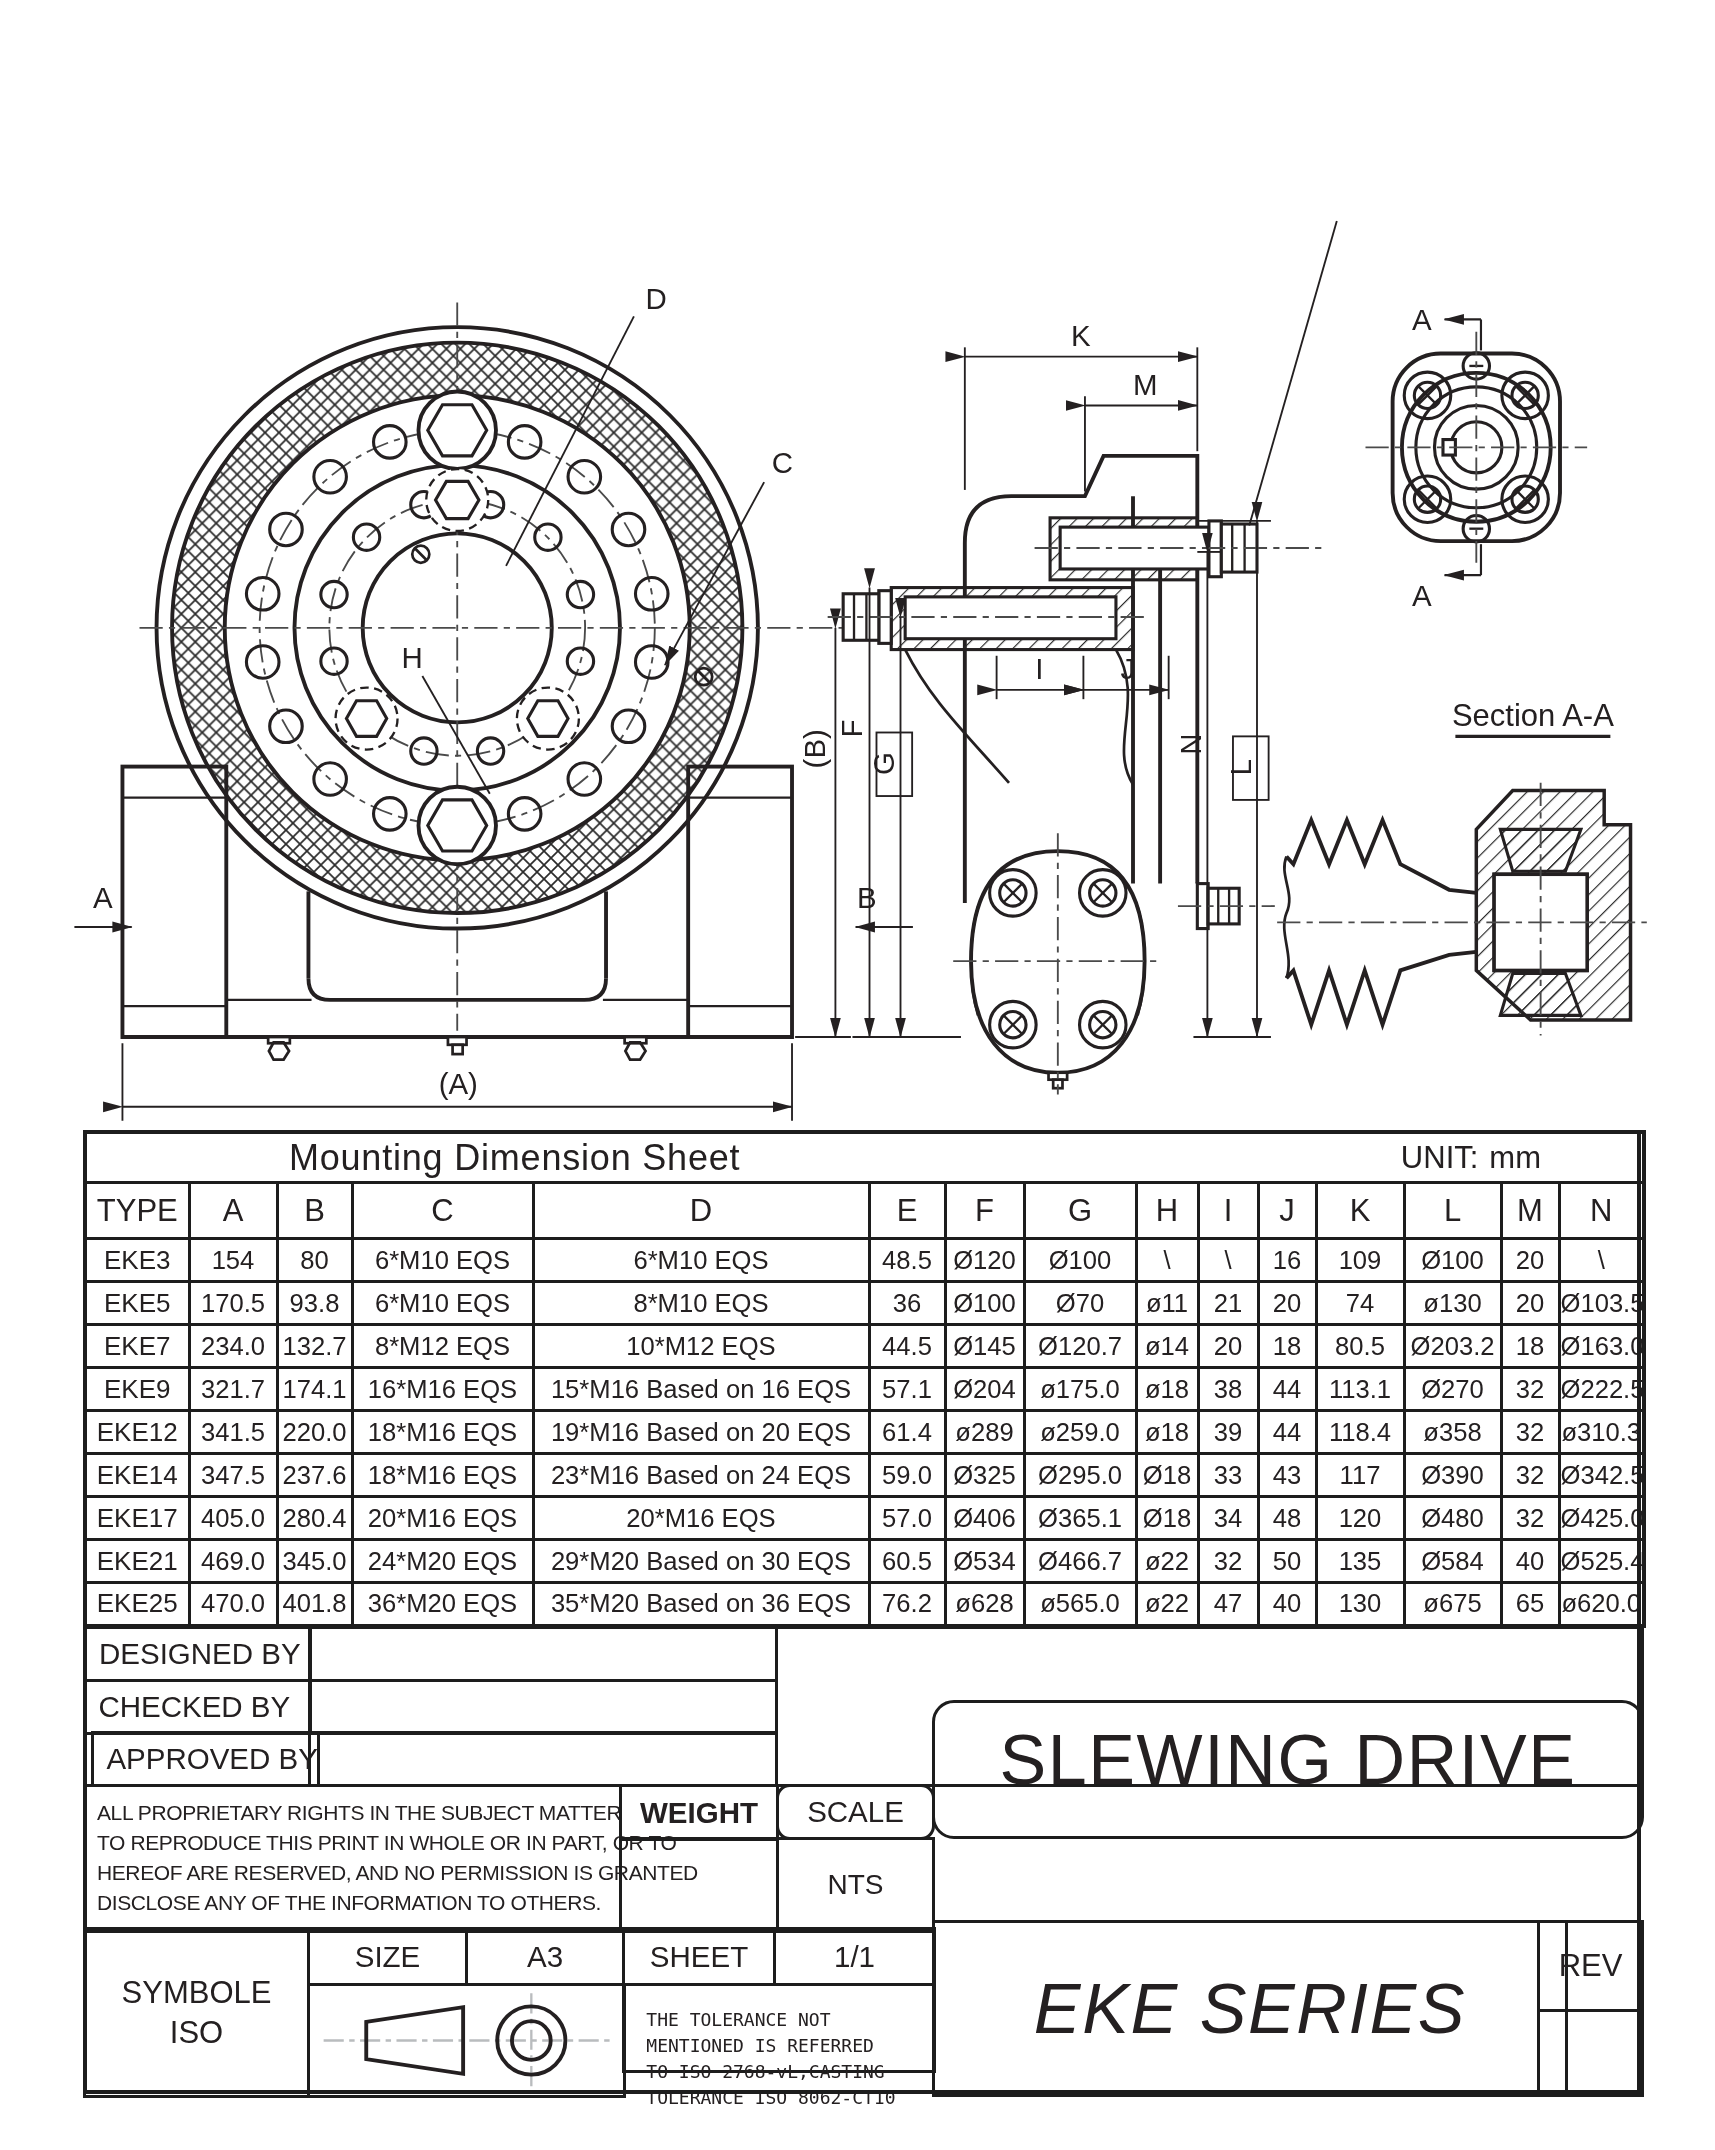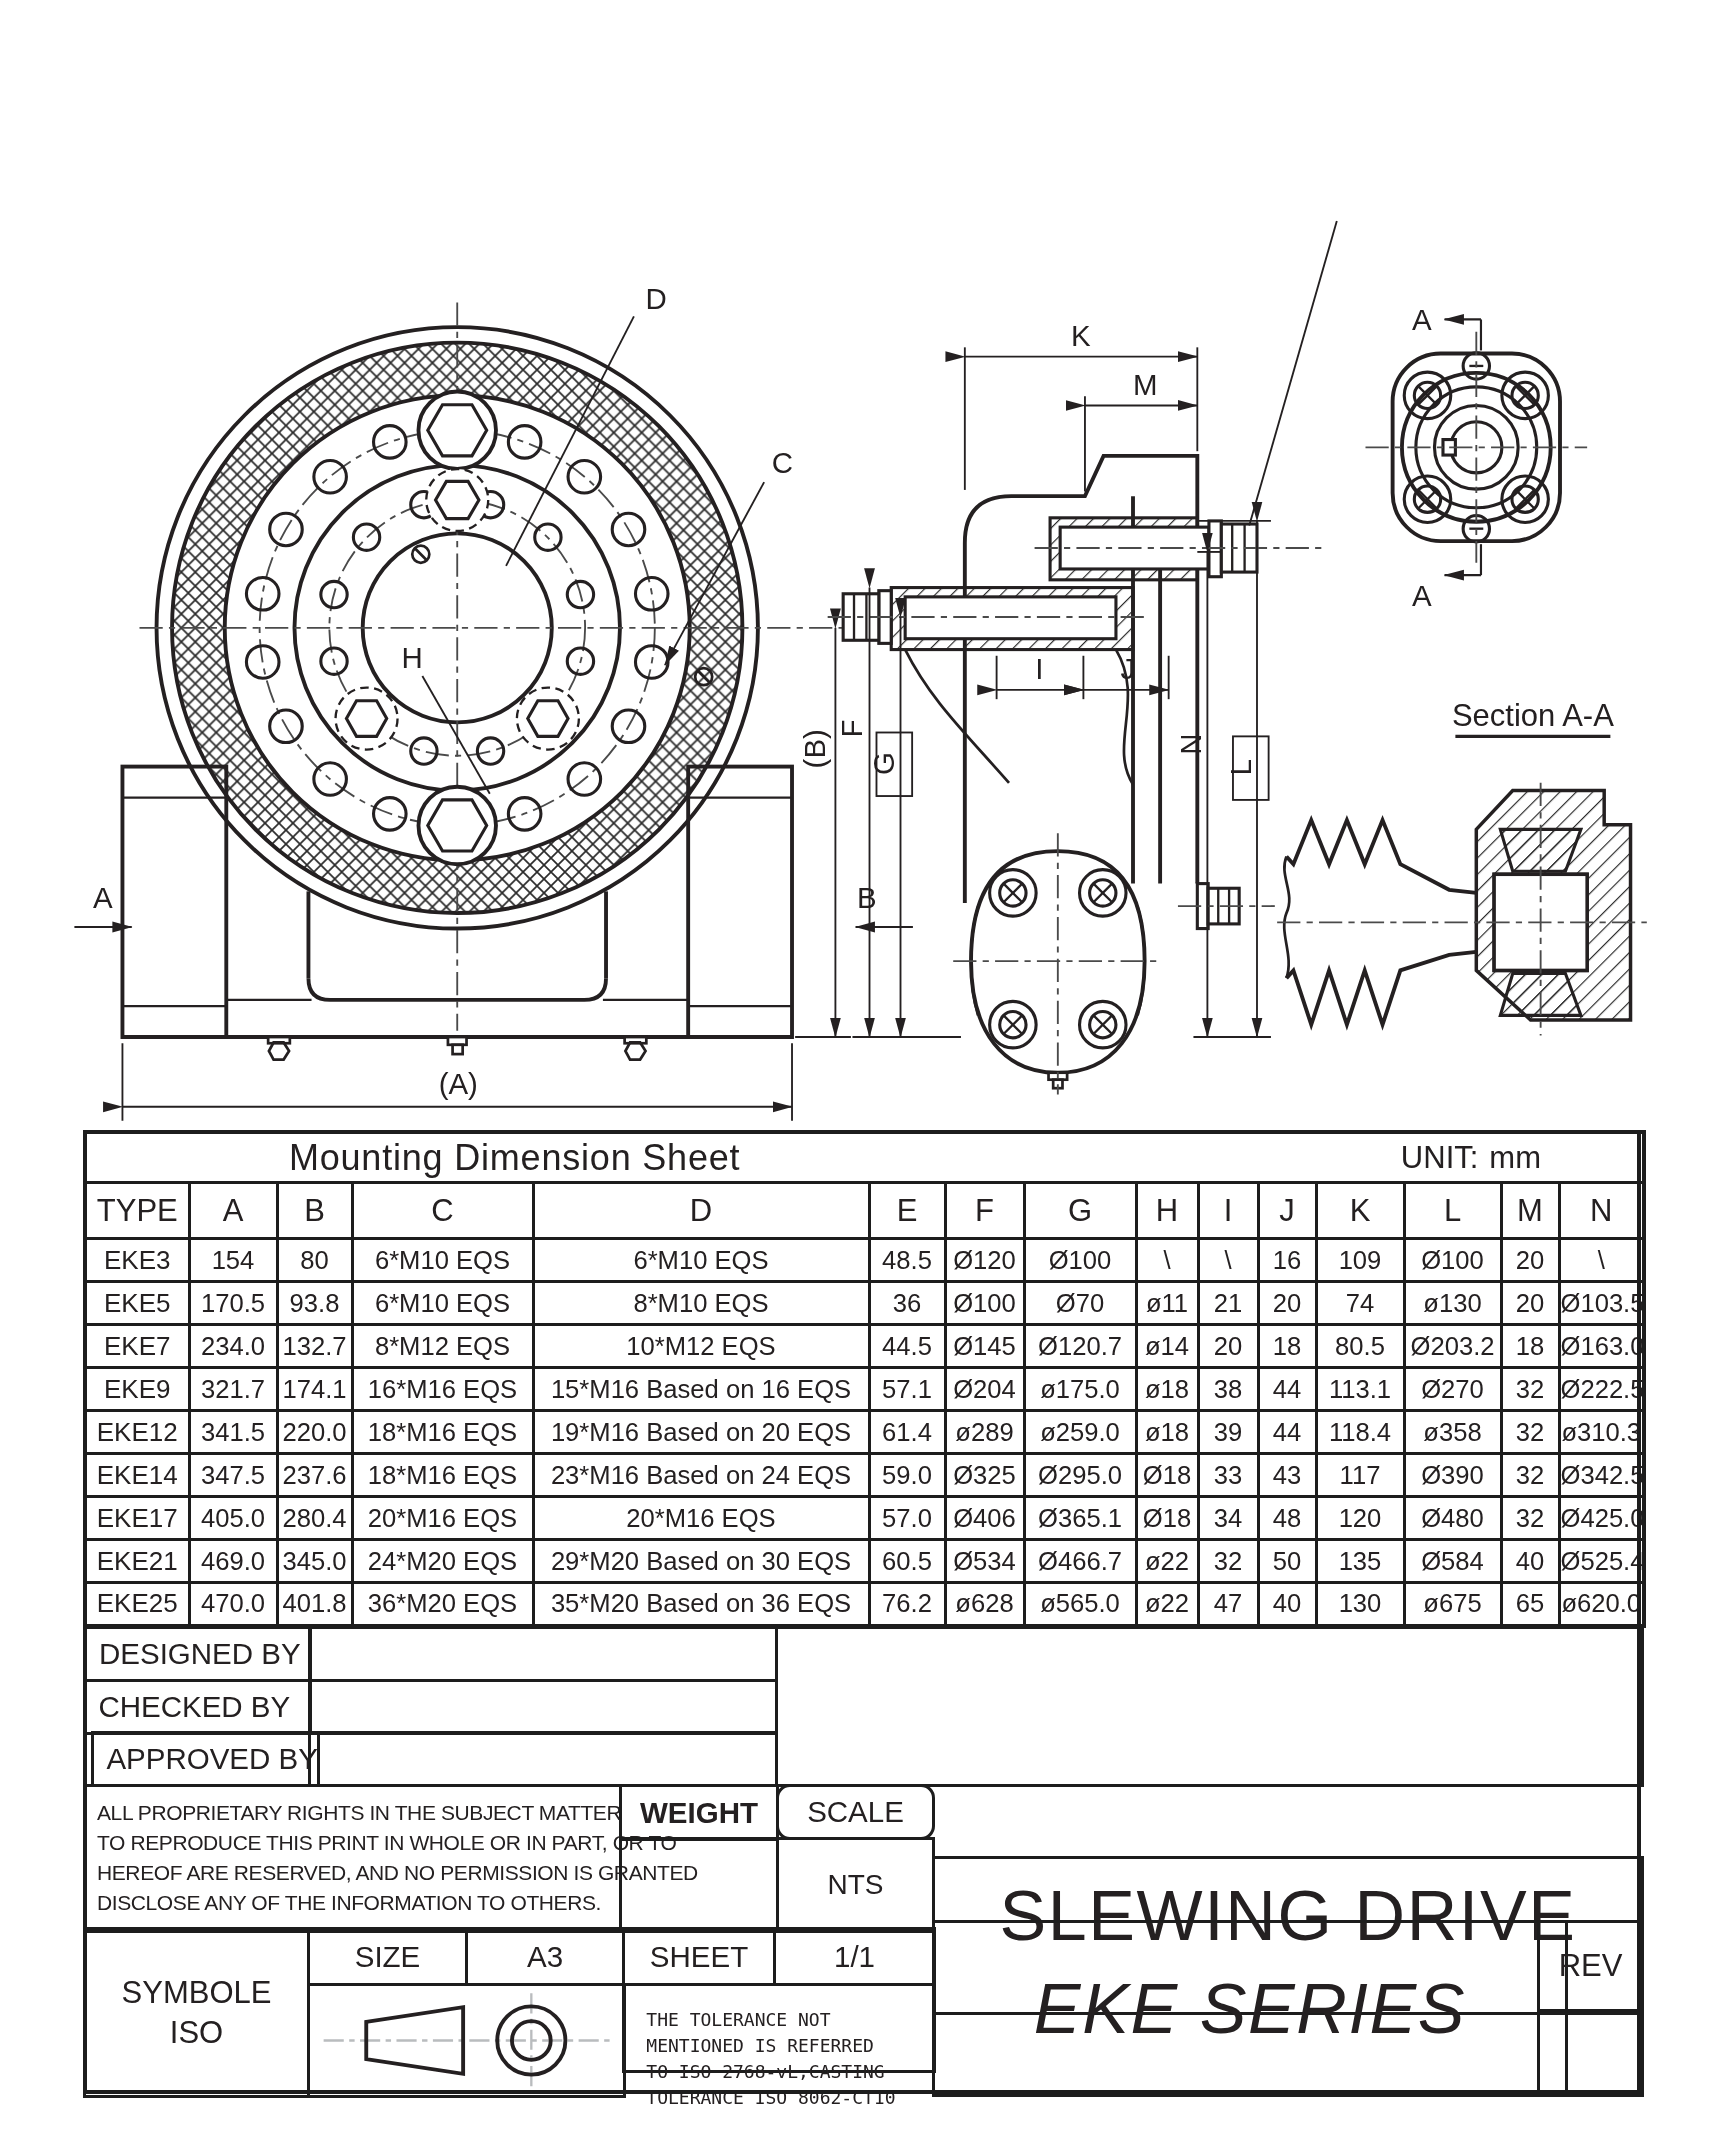--- a/index.html
+++ b/index.html
@@ -547,21 +547,21 @@
       <span style="display:block">ALL PROPRIETARY RIGHTS IN THE SUBJECT MATTER</span>
       <span style="display:block">TO REPRODUCE THIS PRINT IN WHOLE OR IN PART, OR TO</span>
       <span style="display:block">HEREOF ARE RESERVED, AND NO PERMISSION IS GRANTED</span>
       <span style="display:block">DISCLOSE ANY OF THE INFORMATION TO OTHERS.</span>
     </span>
   </div>
   <div class="tb" style="left:619px;top:1784px;width:160px;height:57px;font-weight:bold;">WEIGHT</div>
   <div class="tb" style="left:776px;top:1784px;width:159px;height:56px;border-radius:14px;">SCALE</div>
   <div class="tb" style="left:619px;top:1837px;width:160px;height:96px;"></div>
   <div class="tb small" style="left:776px;top:1837px;width:159px;height:96px;">NTS</div>
-  <div class="tb big-title top-align" style="left:932px;top:1856px;width:712px;height:159px;">SLEWING DRIVE</div>
+  <div class="tb big-title top-align" style="left:932px;top:1700px;width:712px;height:139px;border-radius:22px;">SLEWING DRIVE</div>
 
   <div class="tb big-title" style="left:932px;top:1920px;width:636px;height:177px;font-style:italic;">EKE SERIES</div>
   <div class="tb" style="left:1537px;top:1920px;width:107px;height:92px;font-size:31px;">REV</div>
   <div class="tb" style="left:1537px;top:2009px;width:107px;height:88px;"></div>
 
   <div class="tb sym" style="left:83px;top:1927px;width:227px;height:171px;">
     <span>SYMBOLE</span>
     <span>ISO</span>
   </div>
   <div class="tb" style="left:307px;top:1927px;width:161px;height:59px;">SIZE</div>

